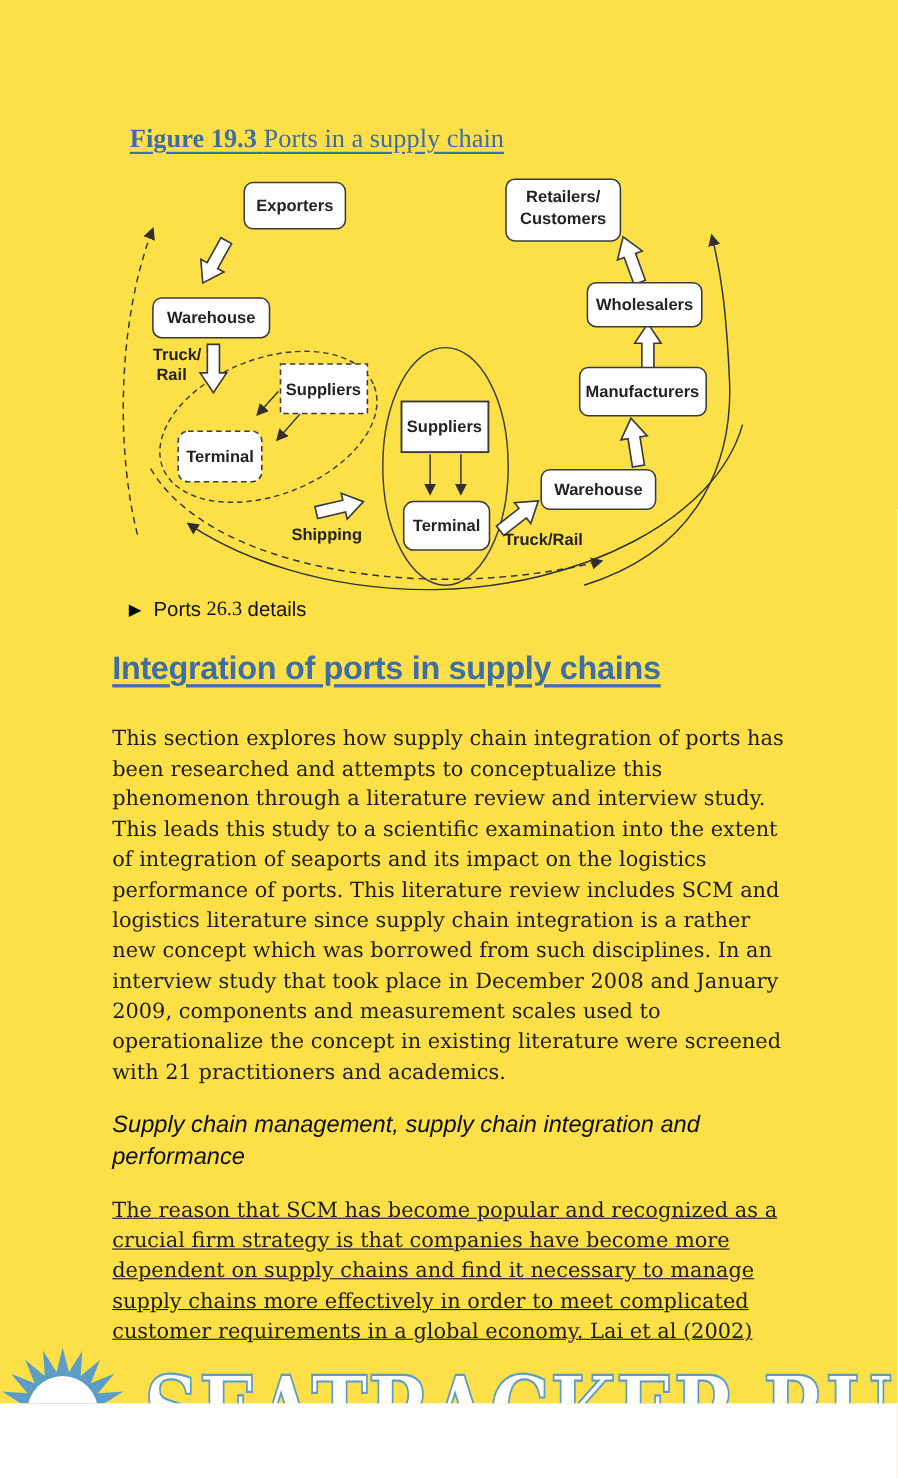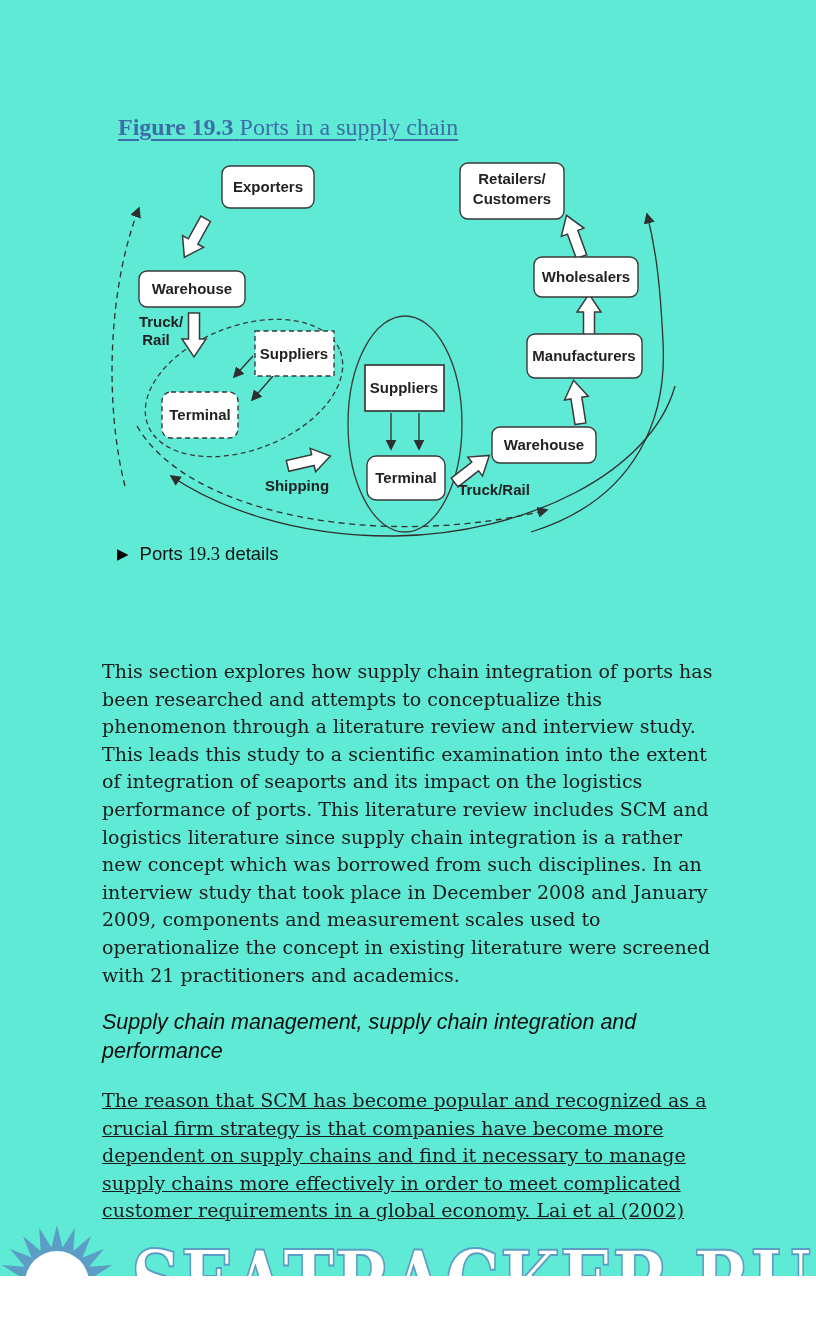--- a/index.html
+++ b/index.html
@@ -1,17 +1,17 @@
 <!DOCTYPE html>
 <html style="--accent: #3e6ea8; --wm: #5c9dc6; --ink: #1b1b1b; --line: #2f2f2f;"><head>
 <meta charset="utf-8">
 <style>
   :root{ --accent:#3e6ea8; --wm:#5c9dc6; --ink:#1b1b1b; --line:#2f2f2f; }
   html,body{margin:0;padding:0;background:#fff;}
-  .page{position:relative;width:816px;height:1276px;background:#5eead4;overflow:hidden;
+  .page{position:relative;width:816px;height:1276px;background:#fde047;overflow:hidden;
         font-family:"Liberation Sans",sans-serif;}
 
   .fig-title{position:absolute;left:118px;top:114px;margin:0;
     font-family:"Liberation Serif",serif;font-size:24px;color:var(--accent);
     text-decoration:underline;text-decoration-thickness:2px;text-underline-offset:4px;}
   .fig-title .bold{font-weight:bold;}
 
   .diagram{position:absolute;left:103px;top:150px;}
   .box{fill:#fff;stroke:#3a3a3a;stroke-width:1.4px;}
   .dashstroke{stroke-dasharray:5 3.5;}
@@ -113,24 +113,25 @@
 
     <text class="lbl" x="58" y="177">Truck/</text>
     <text class="lbl" x="53" y="195">Rail</text>
     <text class="lbl" x="194" y="341">Shipping</text>
     <text class="lbl" x="391" y="345">Truck/Rail</text>
   </svg>
 
   <div class="fig-details">
     <span class="tri">▶</span>
     <span class="w">Ports</span>
-    <span class="w num-serif">19.3</span>
+    <span class="w num-serif">26.3</span>
     <span>details</span>
   </div>
 
+  <h1 class="section-h">Integration of ports in supply chains</h1>
 
   <p class="body-p p1">This section explores how supply chain integration of ports has been researched and attempts to conceptualize this phenomenon through a literature review and interview study. This leads this study to a scientific examination into the extent of integration of seaports and its impact on the logistics performance of ports. This literature review includes SCM and logistics literature since supply chain integration is a rather new concept which was borrowed from such disciplines. In an interview study that took place in December 2008 and January 2009, components and measurement scales used to operationalize the concept in existing literature were screened with 21 practitioners and academics.</p>
 
   <h2 class="sub-h">Supply chain management, supply chain integration and performance</h2>
 
   <p class="body-p p2">The reason that SCM has become popular and recognized as a crucial firm strategy is that companies have become more dependent on supply chains and find it necessary to manage supply chains more effectively in order to meet complicated customer requirements in a global economy. Lai et al (2002)</p>
 
   <svg class="watermark" width="816" height="119" viewBox="0 0 816 119">
     <defs>
       <linearGradient id="wmSplit" x1="0" y1="0" x2="0" y2="1">

